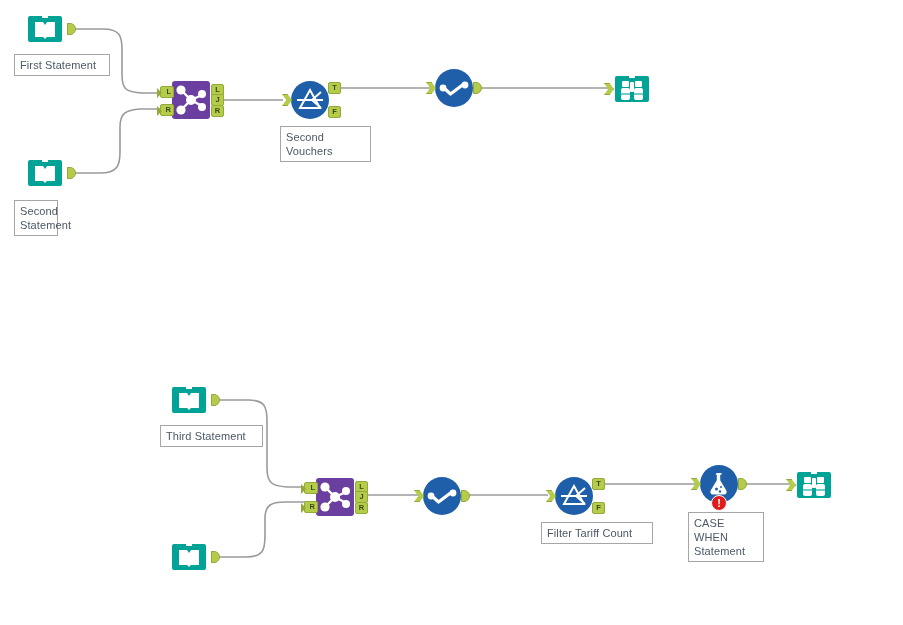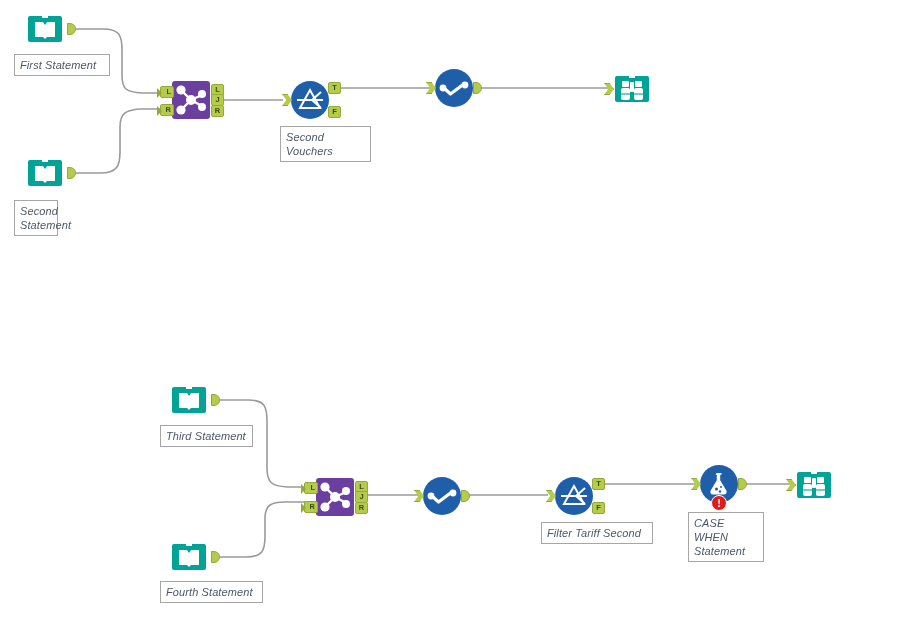--- a/index.html
+++ b/index.html
@@ -92,21 +92,20 @@
     position: absolute;
     background: #ffffff;
     border: 1px solid #a6a6a6;
     color: #4c5866;
     font-family: "Liberation Sans", sans-serif;
     font-size: 11px;
     line-height: 14px;
     padding: 3px 5px 3px 5px;
     white-space: pre-line;
     letter-spacing: 0.1px;
-    font-style: italic;
   }
 
   
   .err-badge {
     position: absolute;
     width: 16px; height: 16px;
     border-radius: 50%;
     background: #e01b1b;
     border: 1.5px solid #ffffff;
     display: flex;
@@ -228,30 +227,29 @@
   </div>
   <div class="nub-in" style="left:604px; top:83px;"></div>
 
   <div class="node" style="left:170px; top:381px;">
     <svg width="38" height="38" viewBox="0 0 38 38">
       <path d="M4 6 h12 v2 h6 v-2 h12 a2 2 0 0 1 2 2 v22 a2 2 0 0 1 -2 2 h-30 a2 2 0 0 1 -2 -2 v-22 a2 2 0 0 1 2 -2 z" fill="#00a396"></path>
       <path d="M9 12 h8 l2 3 v14 l-2 -2 h-8 z M29 12 h-8 l-2 3 v14 l2 -2 h8 z" fill="#ffffff"></path>
     </svg>
   </div>
   <div class="nub-out" style="left:211px; top:394px;"></div>
-  <div class="label" style="left:160px; top:425px; width:93px;">Third Statement</div>
+  <div class="label" style="left:160px; top:425px; width:103px;">Third Statement</div>
 
   <div class="node" style="left:170px; top:538px;">
     <svg width="38" height="38" viewBox="0 0 38 38">
       <path d="M4 6 h12 v2 h6 v-2 h12 a2 2 0 0 1 2 2 v22 a2 2 0 0 1 -2 2 h-30 a2 2 0 0 1 -2 -2 v-22 a2 2 0 0 1 2 -2 z" fill="#00a396"></path>
       <path d="M9 12 h8 l2 3 v14 l-2 -2 h-8 z M29 12 h-8 l-2 3 v14 l2 -2 h8 z" fill="#ffffff"></path>
     </svg>
   </div>
   <div class="nub-out" style="left:211px; top:551px;"></div>
-  <div class="label" style="left:160px; top:581px; width:103px;">Fourth Statement</div>
 
   <div class="node" style="left:316px; top:478px;">
     <svg width="38" height="38" viewBox="0 0 38 38">
       <rect x="0" y="0" width="38" height="38" rx="3" fill="#6b3fa0"></rect>
       <g stroke="#ffffff" stroke-width="2.4">
         <line x1="19" y1="19" x2="9" y2="9"></line>
         <line x1="19" y1="19" x2="9" y2="29"></line>
         <line x1="19" y1="19" x2="30" y2="14"></line>
         <line x1="19" y1="19" x2="30" y2="25"></line>
       </g>
@@ -286,21 +284,21 @@
         <path d="M9 27 L19 9 L29 27 Z"></path>
         <line x1="6" y1="19" x2="32" y2="19"></line>
         <line x1="30" y1="11" x2="21" y2="19"></line>
         <line x1="30" y1="27" x2="21" y2="19"></line>
       </g>
     </svg>
   </div>
   <div class="nub-in" style="left:546px; top:490px;"></div>
   <div class="anchor-lab" style="left:592px; top:478px;">T</div>
   <div class="anchor-lab" style="left:592px; top:502px;">F</div>
-  <div class="label" style="left:541px; top:522px; width:112px;">Filter Tariff Second</div>
+  <div class="label" style="left:541px; top:522px; width:112px;">Filter Tariff Count</div>
 
   <div class="node" style="left:700px; top:465px;">
     <svg width="38" height="38" viewBox="0 0 38 38">
       <circle cx="19" cy="19" r="19" fill="#1f5fa9"></circle>
       <g fill="#ffffff">
         <path d="M16.5 8 h5 v1.8 h-1.3 v5.4 l6.1 10.4 a2.6 2.6 0 0 1 -2.2 3.9 h-11.2 a2.6 2.6 0 0 1 -2.2 -3.9 l6.1 -10.4 v-5.4 h-1.3 z"></path>
       </g>
       <g fill="#1f5fa9">
         <circle cx="16.5" cy="24" r="1.5"></circle>
         <circle cx="21" cy="22" r="1"></circle>

